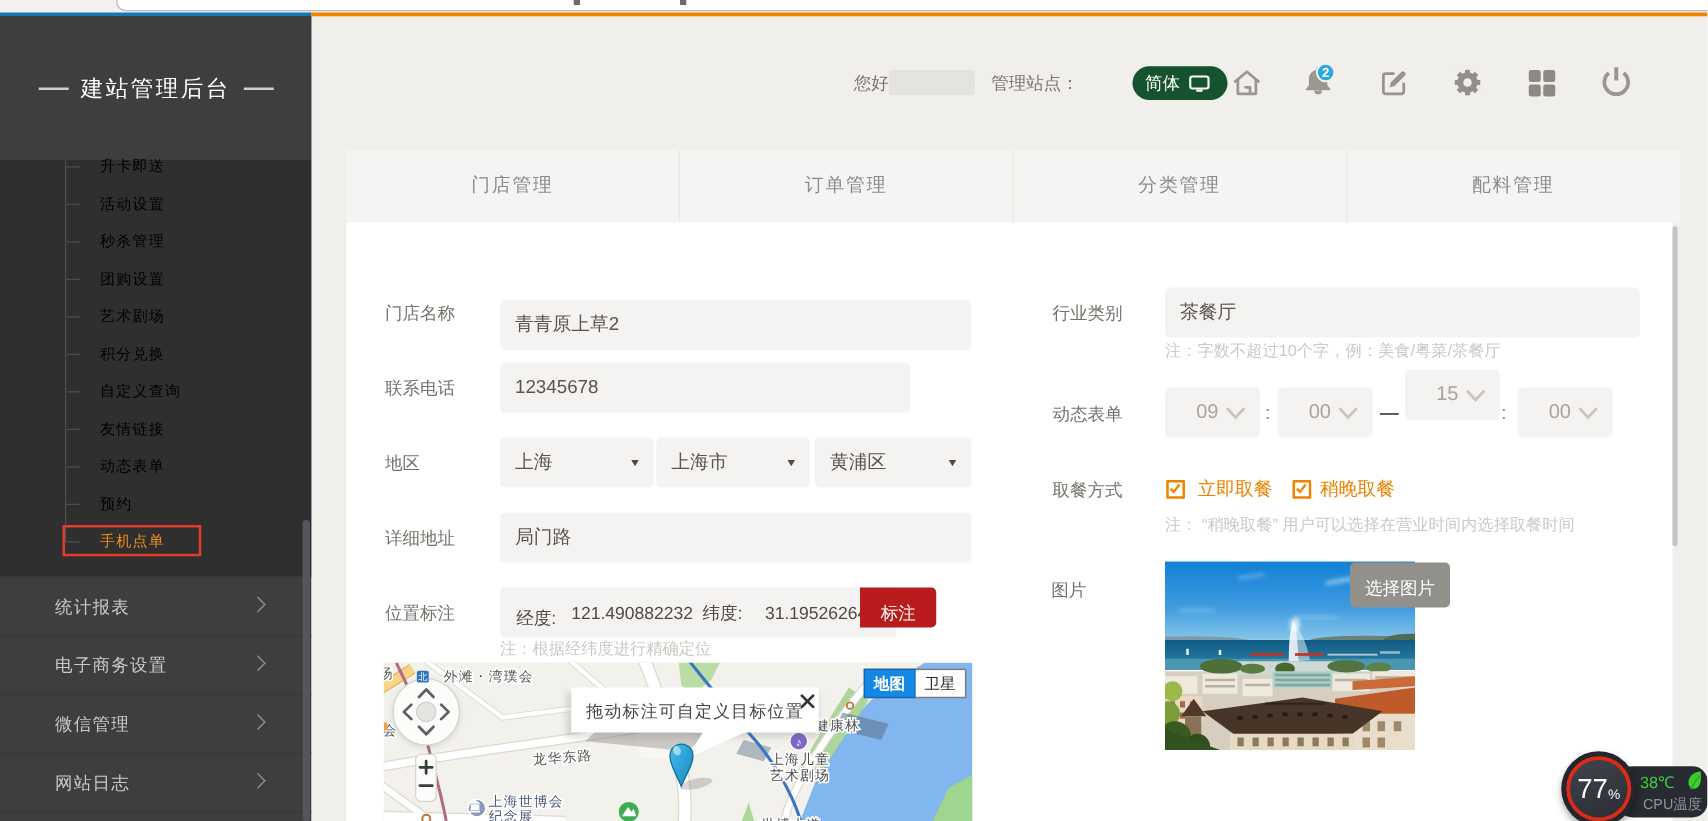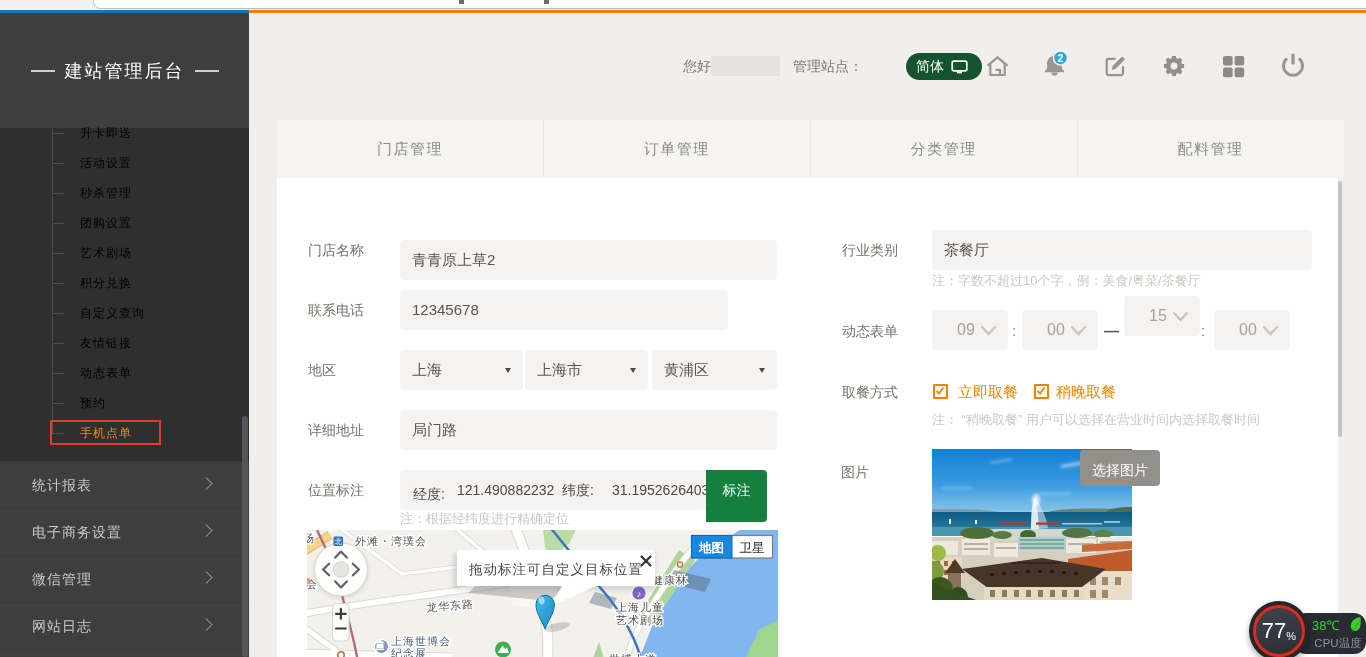--- a/index.html
+++ b/index.html
@@ -15,21 +15,21 @@
 
 #sidehead{left:0;top:13px;width:249px;height:115px;background:#3e3e3e;color:#fff;display:flex;align-items:center;justify-content:center;gap:10px}
 #sidehead .dash{width:24px;height:2px;background:#cfcfcf}
 #sidehead .t{font-size:18px;letter-spacing:2px}
 #submenu{left:0;top:128px;width:249px;height:333px;background:#2e2f2e}
 #treeline{left:52px;top:128px;width:1px;height:305px;background:#4d4d4d}
 .subitem{left:80px;height:16px;line-height:16px;font-size:12px;color:#000000;letter-spacing:1px}
 .tick{left:52px;width:12px;height:1px;background:#4d4d4d}
 #hilite{left:50px;top:420px;width:111px;height:25px;border:2px solid #e23c2b}
 .mitem{left:0;width:249px;height:47px;border-top:1px solid #383838;color:#c9c9c9;font-size:14px;line-height:46px;letter-spacing:1px}
-.mitem span{margin-left:32px}
+.mitem span{margin-left:44px}
 .chev{position:absolute;right:39px;top:17px;width:8.5px;height:8.5px;border-top:1.8px solid #929292;border-right:1.8px solid #929292;transform:rotate(45deg)}
 #sidescroll{left:242px;top:416px;width:6px;height:241px;background:#55565b;border-radius:3px}
 
 .htext{font-size:14px;color:#7b776f;height:18px;line-height:18px}
 #blurname{left:711px;top:56px;width:69px;height:20px;background:#e4e3e1;border-radius:2px}
 #pill{left:906px;top:53px;width:76px;height:27px;background:#14532d;border-radius:14px;color:#fff;font-size:14px;line-height:27px}
 
 #tabbar{left:277px;top:120px;width:1066.5px;height:57.5px;background:#f5f4f2;display:flex}
 #tabbar .tab{flex:1;text-align:center;line-height:57px;font-size:15px;letter-spacing:1.5px;color:#8b8b8b;border-right:1px solid #eae8e5}
 #tabbar .tab:last-child{border-right:none}
@@ -168,21 +168,21 @@
 <div class="abs finput" style="left:652px;top:350px;width:125px"><span>黄浦区</span><div class="abs tri" style="right:12px"></div></div>
 <div class="abs flabel" style="left:308px;top:421px">详细地址</div>
 <div class="abs finput" style="left:400px;top:410px;width:377px"><span>局门路</span></div>
 <div class="abs flabel" style="left:308px;top:481px">位置标注</div>
 <div class="abs finput" style="left:400px;top:470px;width:317px;border-radius:4px 0 0 4px;white-space:nowrap;color:#4e4a45;font-size:14px">
 <span class="abs" style="left:9px;margin:4px">经度:</span>
     <span class="abs" style="left:57px;margin:0">121.490882232</span>
     <span class="abs" style="left:162px;margin:0">纬度:</span>
     <span class="abs" style="left:212px;margin:0">31.1952626403</span>
   </div>
-<div class="abs gbtn" style="left:706px;top:470px;width:61px;height:52px;line-height:40px;border-radius:0 4px 4px 0;background:#15803d">标注</div>
+<div class="abs gbtn" style="left:688px;top:470px;width:61px;height:32px;line-height:40px;border-radius:0 4px 4px 0;background:#b91c1c">标注</div>
 <div class="abs fnote" style="left:400px;top:511px">注：根据经纬度进行精确定位</div>
 <div class="abs" id="mapbox" style="left:307px;top:530px;width:471px;height:127px;overflow:hidden;background:#f3f1ec">
 <svg width="471" height="150" viewBox="0 0 471 150" font-family="Liberation Sans,sans-serif">
 <defs>
 <filter id="blur1" x="-50%" y="-50%" width="200%" height="200%">
           <feGaussianBlur stdDeviation="2.5"></feGaussianBlur>
         </filter>
 <linearGradient id="mgrad" x1="0" y1="0" x2="1" y2="1">
           <stop offset="0" stop-color="#45bdf0"></stop>
           <stop offset="1" stop-color="#1787bd"></stop>

